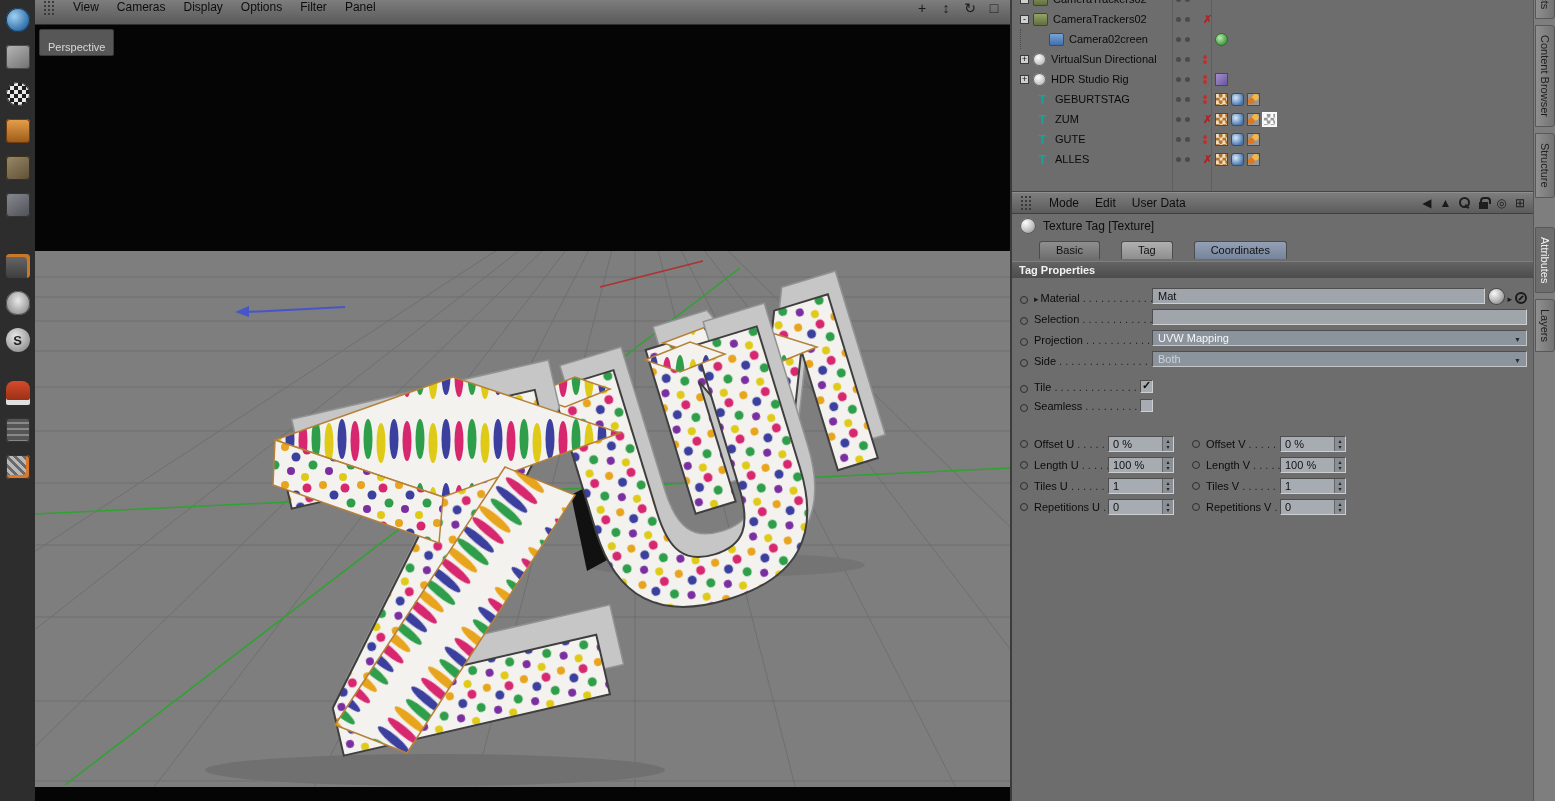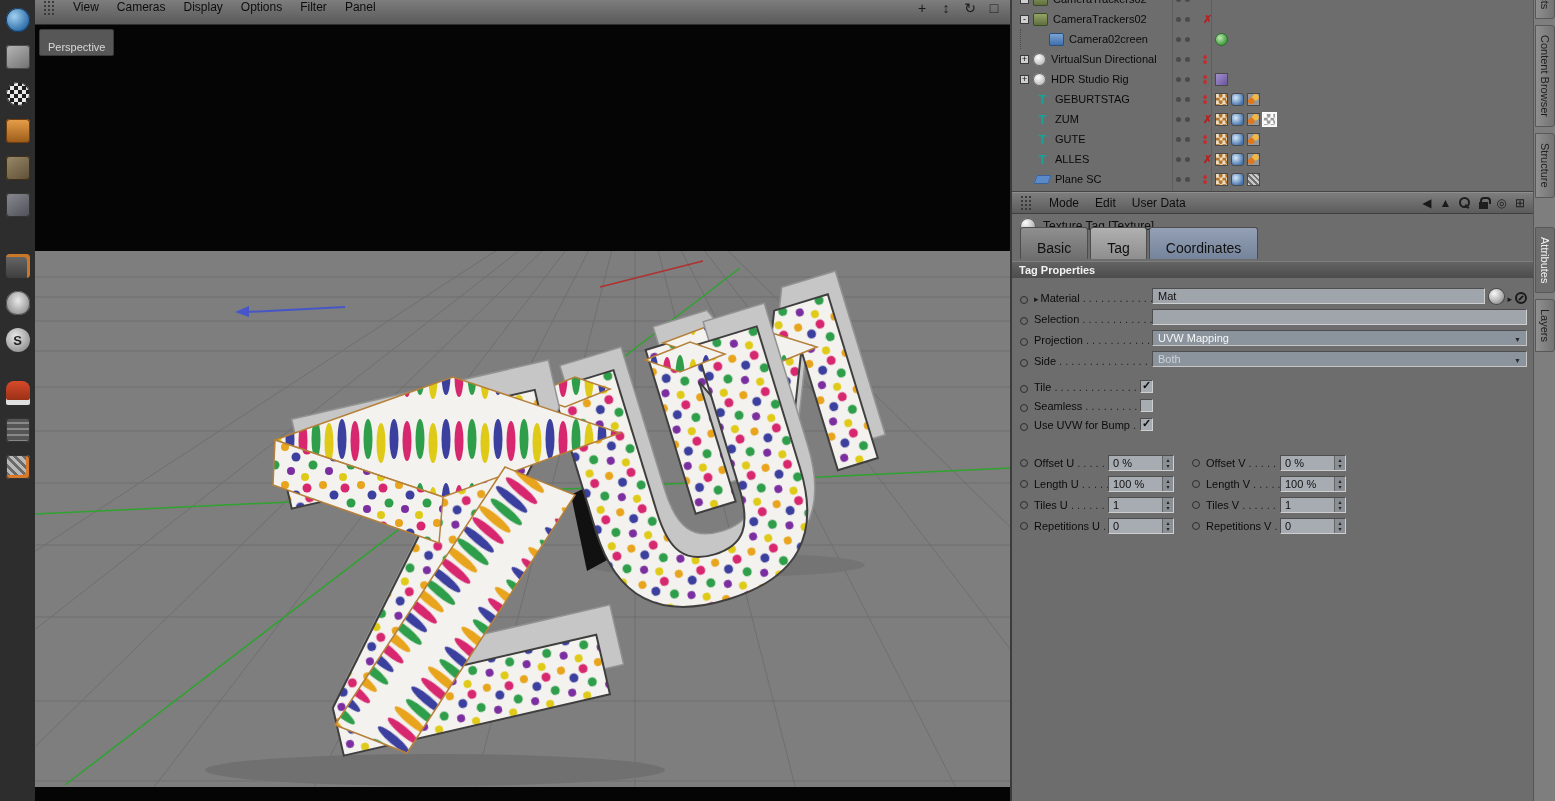--- a/index.html
+++ b/index.html
@@ -85,22 +85,22 @@
   .attr-menu-item { font-size:12px; color:#0d0d0d; padding:0 8px; }
   .attr-nav-icons { margin-left:auto; display:flex; align-items:center; gap:8px; color:#1a1a1a; font-size:12px; }
   .icon-search { width:12px; height:12px; position:relative; display:inline-block; }
   .icon-search::before { content:""; position:absolute; left:0; top:0; width:7px; height:7px; border:2px solid #1e1e1e; border-radius:50%; }
   .icon-search::after { content:""; position:absolute; left:7px; top:7px; width:2px; height:5px; background:#1e1e1e; transform:rotate(-45deg); }
   .icon-lock { width:9px; height:7px; background:#1e1e1e; position:relative; display:inline-block; margin-top:5px; }
   .icon-lock::before { content:""; position:absolute; left:1px; top:-5px; width:7px; height:5px; border:2px solid #1e1e1e; border-bottom:none; border-radius:4px 4px 0 0; }
   .attr-title { height:24px; display:flex; align-items:center; padding:0 8px; gap:7px; font-size:12px; color:#0d0d0d; }
   .tag-thumb { width:16px; height:16px; border-radius:50%; background:radial-gradient(circle at 35% 30%,#fdfdfd,#bdbdbd 55%,#6f6f6f); box-shadow:inset 0 0 0 1px #555; }
   .attr-tabs { display:flex; gap:2px; padding-left:8px; height:21px; align-items:flex-end; }
-  .tab { padding:12px 16px 3px; font-size:14px; background:linear-gradient(#8f8f8f,#6e6e6e); border:1px solid #4c4c4c;
-         border-bottom:none; color:#101010; border-radius:3px 3px 0 0; }
+  .tab { padding:2px 16px 3px; font-size:11px; background:linear-gradient(#8f8f8f,#6e6e6e); border:1px solid #4c4c4c;
+         border-bottom:none; color:#101010; border-radius:3px 3px 0 0;margin-left:19px; }
   .tab.active { background:linear-gradient(#b0b0b0,#8e8e8e); }
   .attr-tabs .tab:nth-child(3){ background:linear-gradient(#93a0b5,#76849b); }
   .section-header { height:17px; line-height:16px; background:linear-gradient(#636363,#4c4c4c); color:#f2f2f2;
                     font-weight:bold; font-size:11px; padding-left:7px; border-top:1px solid #7e7e7e; margin-top:2px; }
   .attr-body { padding:5px 6px 0 8px; }
   .prop-row { display:flex; align-items:flex-end; height:21px; }
   .cb-row { height:19px; }
   .anim-dot { width:8px; height:8px; border:1.5px solid #2e2e2e; border-radius:50%; margin-right:6px; flex:0 0 auto; background:transparent; }
   .prop-label { width:118px; font-size:11px; color:#0c0c0c; white-space:nowrap; overflow:hidden; flex:0 0 auto; }
   .cb-label { width:106px; }
@@ -414,38 +414,20 @@
               <i></i>
               <i></i>
             </span>
             <span class="om-state state-x">✗</span>
             <span class="om-tags">
               <span class="tag tag-texture"></span>
               <span class="tag tag-phong"></span>
               <span class="tag tag-uvw"></span>
             </span>
           </div>
-          <div class="om-row">
-            <span class="om-exp-spacer"></span>
-            <span class="om-icon icon-plane"></span>
-            <span class="om-label">Plane SC</span>
-            <span class="vis-dots">
-              <i></i>
-              <i></i>
-            </span>
-            <span class="om-state state-dots">
-              <i></i>
-              <i></i>
-            </span>
-            <span class="om-tags">
-              <span class="tag tag-texture"></span>
-              <span class="tag tag-phong"></span>
-              <span class="tag tag-hatch"></span>
-            </span>
-          </div>
         </div>
     </div>
 
     <div class="attr-manager">
       <div class="attr-menubar">
         <span class="grip"></span>
         <nav id="attrMenu" style="display:flex;">
             <span class="attr-menu-item">Mode</span>
             <span class="attr-menu-item">Edit</span>
             <span class="attr-menu-item">User Data</span>
@@ -508,25 +490,20 @@
             <div class="prop-row cb-row">
               <span class="anim-dot"></span>
               <span class="prop-label cb-label lead">Tile</span>
               <span class="checkbox checked"></span>
             </div>
             <div class="prop-row cb-row">
               <span class="anim-dot"></span>
               <span class="prop-label cb-label lead">Seamless</span>
               <span class="checkbox"></span>
             </div>
-            <div class="prop-row cb-row">
-              <span class="anim-dot"></span>
-              <span class="prop-label cb-label lead">Use UVW for Bump</span>
-              <span class="checkbox checked"></span>
-            </div>
           </div>
         <div class="num-grid" id="numGrid">
             <div class="num-row">
               <span class="num-cell">
                 <span class="anim-dot"></span>
                 <span class="num-label lead">Offset U</span>
                 <span class="num-field">
                   <span class="num-value">0 %</span>
                   <span class="spin">
                     <span>▴</span>

